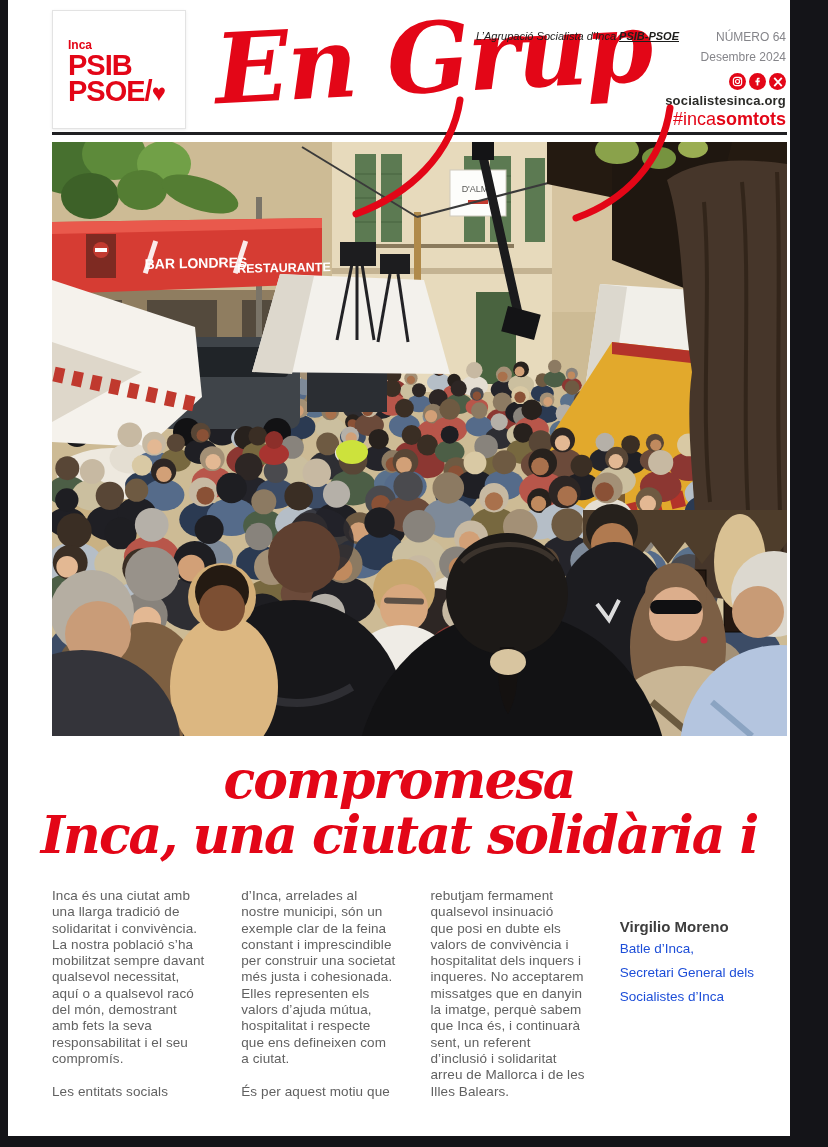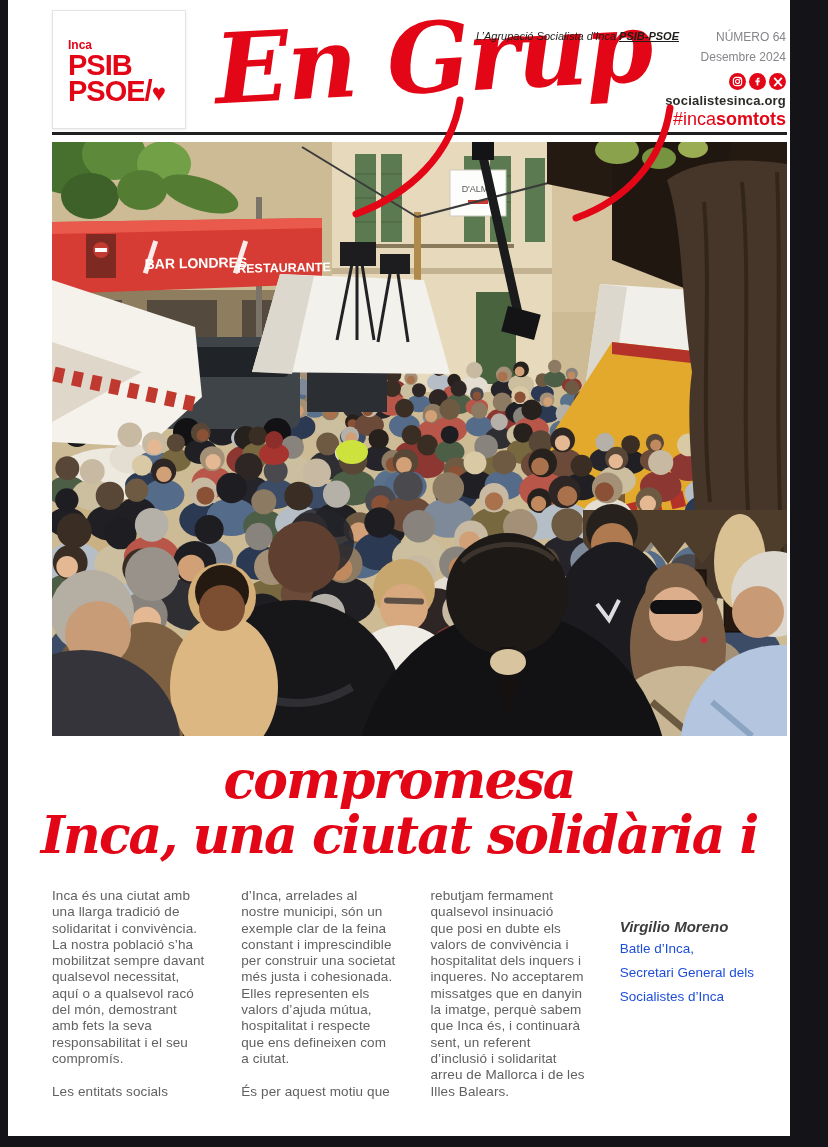--- a/index.html
+++ b/index.html
@@ -71,21 +71,21 @@
   
   .columns{
     position:absolute;left:44px;top:888px;width:735px;
     display:grid;grid-template-columns:repeat(4,1fr);column-gap:22px;
   }
   .col{
     font-size:13.5px;line-height:16.3px;color:#616161;
     white-space:pre-line;letter-spacing:.1px;
   }
   .signature{margin-top:30px;}
-  .sig-name{font-size:15px;font-weight:bold;color:#3d3d3d;margin-bottom:2px;font-style:italic;}
+  .sig-name{font-size:15px;font-weight:bold;color:#3d3d3d;margin-bottom:2px;}
   .sig-role{font-size:13.5px;line-height:24px;color:#1d4ed8;white-space:pre-line;}
 </style>
 </head>
 <body>
 
 <div class="page">
 
   <div class="logo-box">
     <div class="logo-city">Inca</div>
     <div class="logo-big">PSIB</div>

